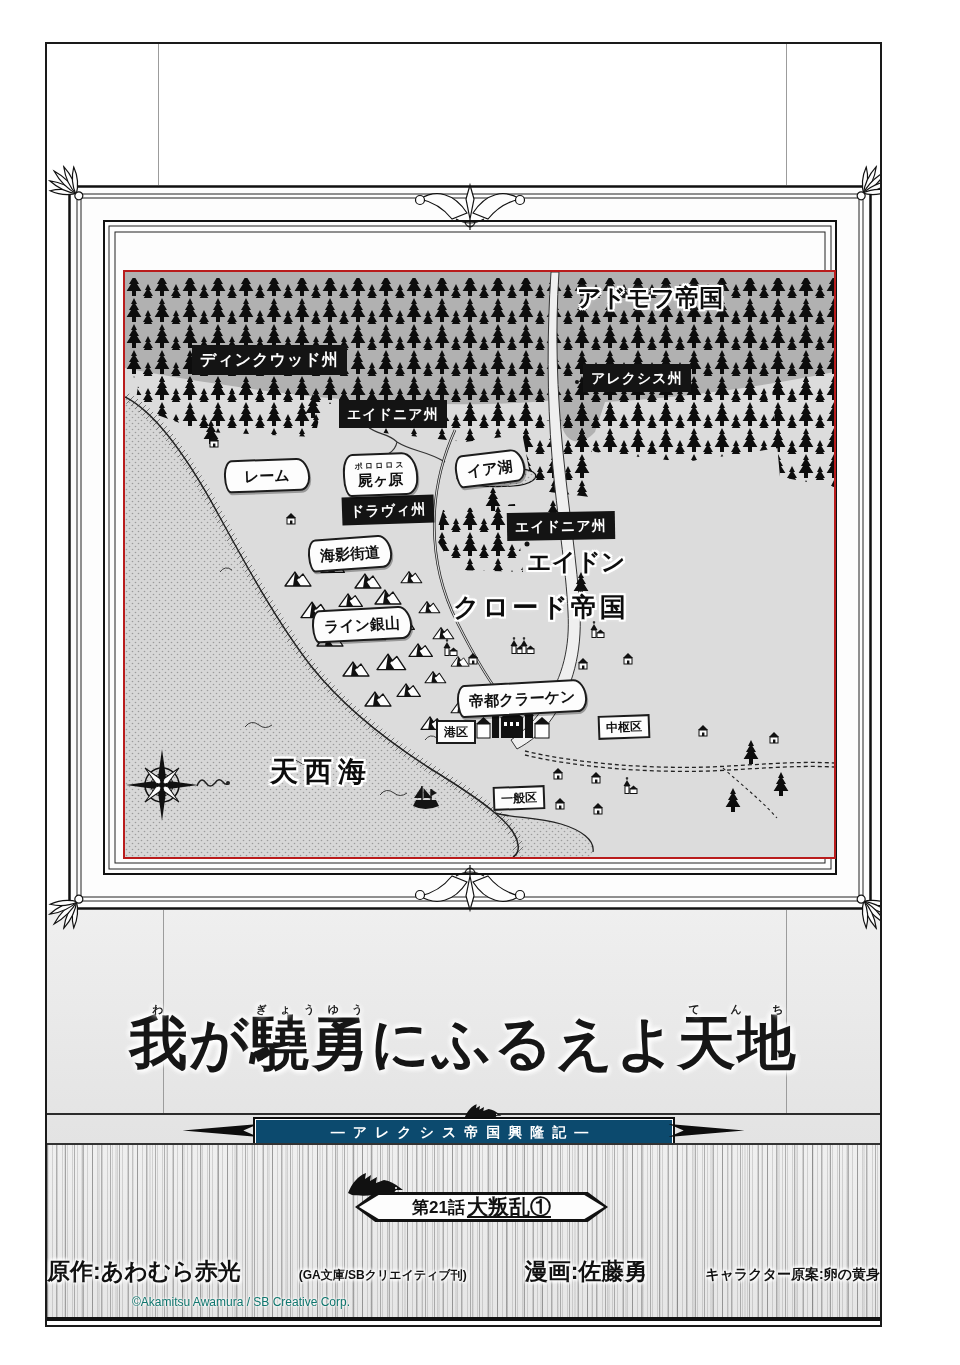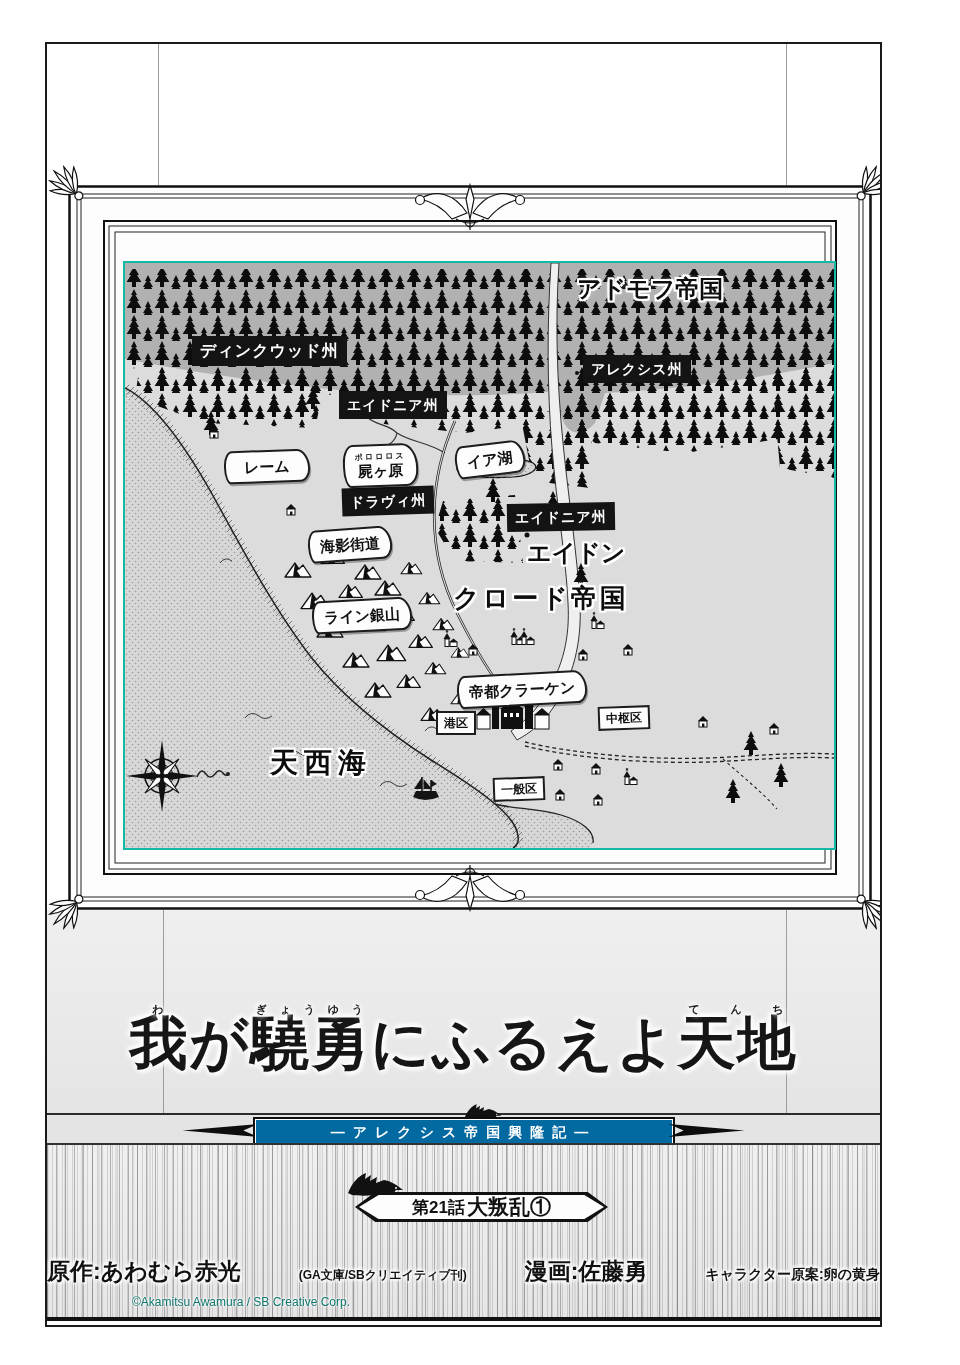--- a/index.html
+++ b/index.html
@@ -10,22 +10,22 @@
   .wall-seam{position:absolute;width:1px;background:#9c9c9c;}
   .seam-tl{left:111px;top:0;height:141px;}
   .seam-tr{left:739px;top:0;height:141px;}
   .seam-bl{left:116px;top:866px;height:203px;}
   .seam-br{left:739px;top:866px;height:203px;}
   .lower-wall{position:absolute;left:0;top:866px;width:100%;height:233px;
               background:linear-gradient(#efefef,#e3e3e3);}
   .wall-rule{position:absolute;left:0;top:1069px;width:100%;height:2px;background:#2c2c2c;}
   .frame{position:absolute;left:21px;top:141px;width:804px;height:725px;}
   .frame svg{position:absolute;left:0;top:0;overflow:visible;}
-  .map{position:absolute;left:55px;top:76px;width:709px;height:585px;
-       border:2px solid #14b8a6;box-sizing:content-box;overflow:hidden;background:#e5e5e5;}
+  .map{position:absolute;left:55px;top:85px;width:709px;height:585px;
+       border:2px solid #b91c1c;box-sizing:content-box;overflow:hidden;background:#e5e5e5;}
   .map-art{position:absolute;left:0;top:0;width:709px;height:585px;}
 
   .label-box{position:absolute;background:#141414;color:#fff;font-weight:bold;font-size:14px;
              line-height:1;padding:7px 8px;white-space:nowrap;letter-spacing:1px;}
   .banner-label{position:absolute;background:#fdfdfd;border:2px solid #1c1c1c;color:#111;
                 font-weight:bold;font-size:15px;line-height:1;padding:7px 10px;white-space:nowrap;
                 text-align:center;border-radius:10px 16px 12px 8px / 18px 24px 16px 20px;
                 box-shadow:1px 2px 0 rgba(0,0,0,.3);}
   .banner-furi{display:block;font-size:8px;font-weight:bold;letter-spacing:2px;line-height:1;
                margin-bottom:2px;color:#222;}
@@ -39,21 +39,21 @@
       font-family:Liberation Mono, monospace;font-weight:bold;font-size:58px;
       letter-spacing:2px;color:#161616;line-height:1.0;
       text-shadow:0 0 7px #fff,0 0 7px #fff,2px 2px 5px #fff,-2px -2px 5px #fff;}
   .main-title ruby rt{font-size:11px;font-weight:bold;letter-spacing:3px;color:#222;}
 
   .subtitle-wrap{position:absolute;left:50%;top:1073px;transform:translateX(-50%);
                  width:562px;height:26px;}
   .sub-arrow{position:absolute;top:7px;width:76px;height:13px;background:#0d0d0d;}
   .sub-arrow.left{left:0;clip-path:polygon(0 50%,100% 0,80% 50%,100% 100%);}
   .sub-arrow.right{right:0;clip-path:polygon(100% 50%,0 0,20% 50%,0 100%);}
-  .sub-bar{position:absolute;left:70px;top:0;width:422px;height:32px;background:#0369a1;
+  .sub-bar{position:absolute;left:70px;top:0;width:422px;height:32px;background:#0c4a6e;
            box-shadow:inset 0 0 0 2px #0d0d0d, inset 0 0 0 3px #fff;
            display:flex;align-items:center;justify-content:center;}
   .sub-bar span{color:#fff;font-weight:bold;font-size:14px;letter-spacing:8px;white-space:nowrap;}
   .sub-dragon{position:absolute;left:415px;top:1056px;}
 
   .curtain{position:absolute;left:0;top:1099px;width:100%;height:178px;box-sizing:border-box;
      border-top:2px solid #333;border-bottom:4px solid #111;
      background:
        repeating-linear-gradient(90deg, rgba(25,25,25,.30) 0 1px, transparent 1px 9px),
        repeating-linear-gradient(90deg, rgba(25,25,25,.14) 0 1px, transparent 1px 5px),
@@ -61,21 +61,21 @@
        linear-gradient(#f0f0f0,#e6e6e6);}
 
   .chapter-dragon{position:absolute;left:296px;top:1124px;}
   .chapter-banner{position:absolute;left:308px;top:1148px;width:253px;height:30px;
       background:#111;clip-path:polygon(0 50%,8% 0,92% 0,100% 50%,92% 100%,8% 100%);
       display:flex;align-items:center;justify-content:center;}
   .chapter-inner{width:245px;height:24px;background:#fdfdfd;
       clip-path:polygon(0 50%,8% 0,92% 0,100% 50%,92% 100%,8% 100%);
       display:flex;align-items:center;justify-content:center;gap:2px;}
   .chapter-no{font-size:17px;font-weight:bold;}
-  .chapter-name{font-size:21px;font-weight:bold;font-family:"Liberation Serif","DejaVu Serif",serif;}
+  .chapter-name{font-size:21px;font-weight:bold;font-family:"Liberation Serif","DejaVu Serif",serif;text-decoration:underline;}
 
   .credits{position:absolute;left:0;top:1212px;width:100%;display:flex;justify-content:space-between;
            align-items:baseline;gap:10px;white-space:nowrap;}
   .credit-glow{text-shadow:0 0 4px #fff,0 0 4px #fff,1px 1px 3px #fff,-1px -1px 3px #fff,0 0 6px #fff;}
   .credit-big{font-size:23px;font-weight:bold;}
   .credit-small{font-size:12px;font-weight:bold;}
   .credit-mid{font-size:14px;font-weight:bold;}
   .copyright{position:absolute;left:85px;top:1251px;font-size:12px;color:#0f766e;
              text-shadow:0 0 3px #fff,0 0 3px #fff;}
 </style>

